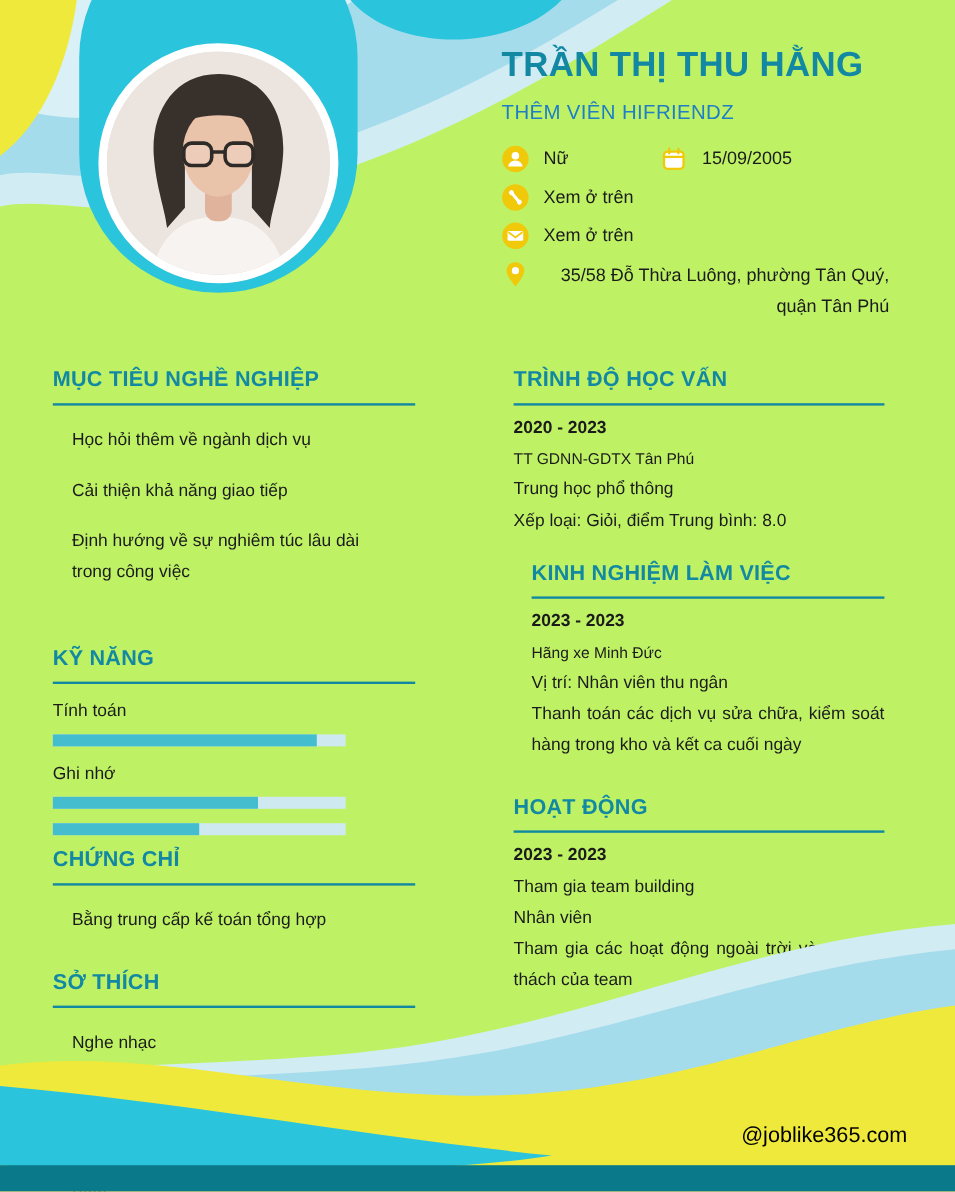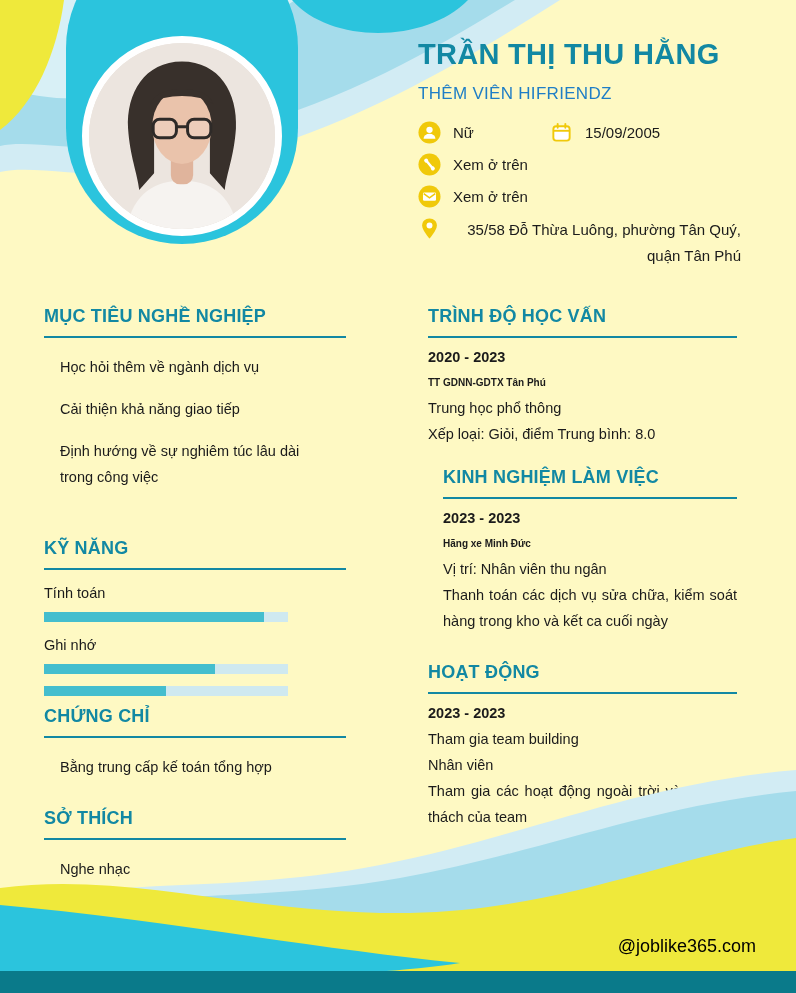--- a/index.html
+++ b/index.html
@@ -1,17 +1,17 @@
 <!DOCTYPE html>
 <html style="--heading_teal: #1288A3; --subtitle_blue: #1F7EC6; --accent_teal: #2BC4DD; --wave_blue: #A5DCEB; --wave_blue_light: #D2ECF4; --wave_yellow: #EFE93B; --icon_yellow: #F0C90A; --skill_fill: #44BECE; --skill_track: #CFE9F0; --footer_bar: #0A7A8A;"><head>
 <meta charset="utf-8">
 <style>
   html,body{margin:0;padding:0;background:#888;}
   .page{
-    position:relative;width:796px;height:993px;margin:0 auto;background:#fef9c3;overflow:hidden;
+    position:relative;width:796px;height:993px;margin:0 auto;background:#bef264;overflow:hidden;
     font-family:"Liberation Sans","DejaVu Sans",sans-serif;color:#1b1b1b;
   }
   svg.deco{position:absolute;left:0;display:block;}
   .top-deco{top:0;}
   .bottom-deco{bottom:0;}
 
   
   .arch{position:absolute;left:66px;top:-68px;width:232px;height:312px;border-radius:116px;
         background:var(--accent_teal,#2BC4DD);}
   .photo{position:absolute;left:16px;top:104px;width:186px;height:186px;border-radius:50%;
@@ -36,21 +36,21 @@
   .col-right{position:absolute;left:428px;top:306px;width:309px;}
   .sec-h{margin:0;font-size:18px;font-weight:700;letter-spacing:.2px;padding-bottom:9px;
          border-bottom:2px solid var(--heading_teal,#1288A3);color:var(--heading_teal,#1288A3);}
   .mt-xl{margin-top:48px;}
   .mt-lg{margin-top:28px;}
   .mt-md{margin-top:20px;margin-left:15px;}
   .mt-sm{margin-top:10px;}
   .items{margin-top:8px;}
   .line{margin:16px;font-size:14.5px;line-height:26px;}
   .period{margin:7px 0 0 0;font-weight:700;font-size:14.5px;line-height:25px;}
-  .org{margin:0;font-weight:700;font-size:10px;line-height:25px;}
+  .org{margin:0;font-weight:400;font-size:13px;line-height:25px;}
   .rline{margin:0;font-size:14.5px;line-height:26px;}
   .para{margin:0;font-size:14.5px;line-height:26px;text-align:justify;}
 
   
   .skill{margin-top:12px;}
   .skill-label{font-size:14.5px;line-height:22px;}
   .skill-track{margin-top:8px;height:10px;width:244px;background:var(--skill_track,#CFE9F0);}
   .skill-fill{height:100%;background:var(--skill_fill,#44BECE);}
 
   .credit{position:absolute;right:40px;bottom:36px;font-size:18px;font-weight:500;color:#000;}

